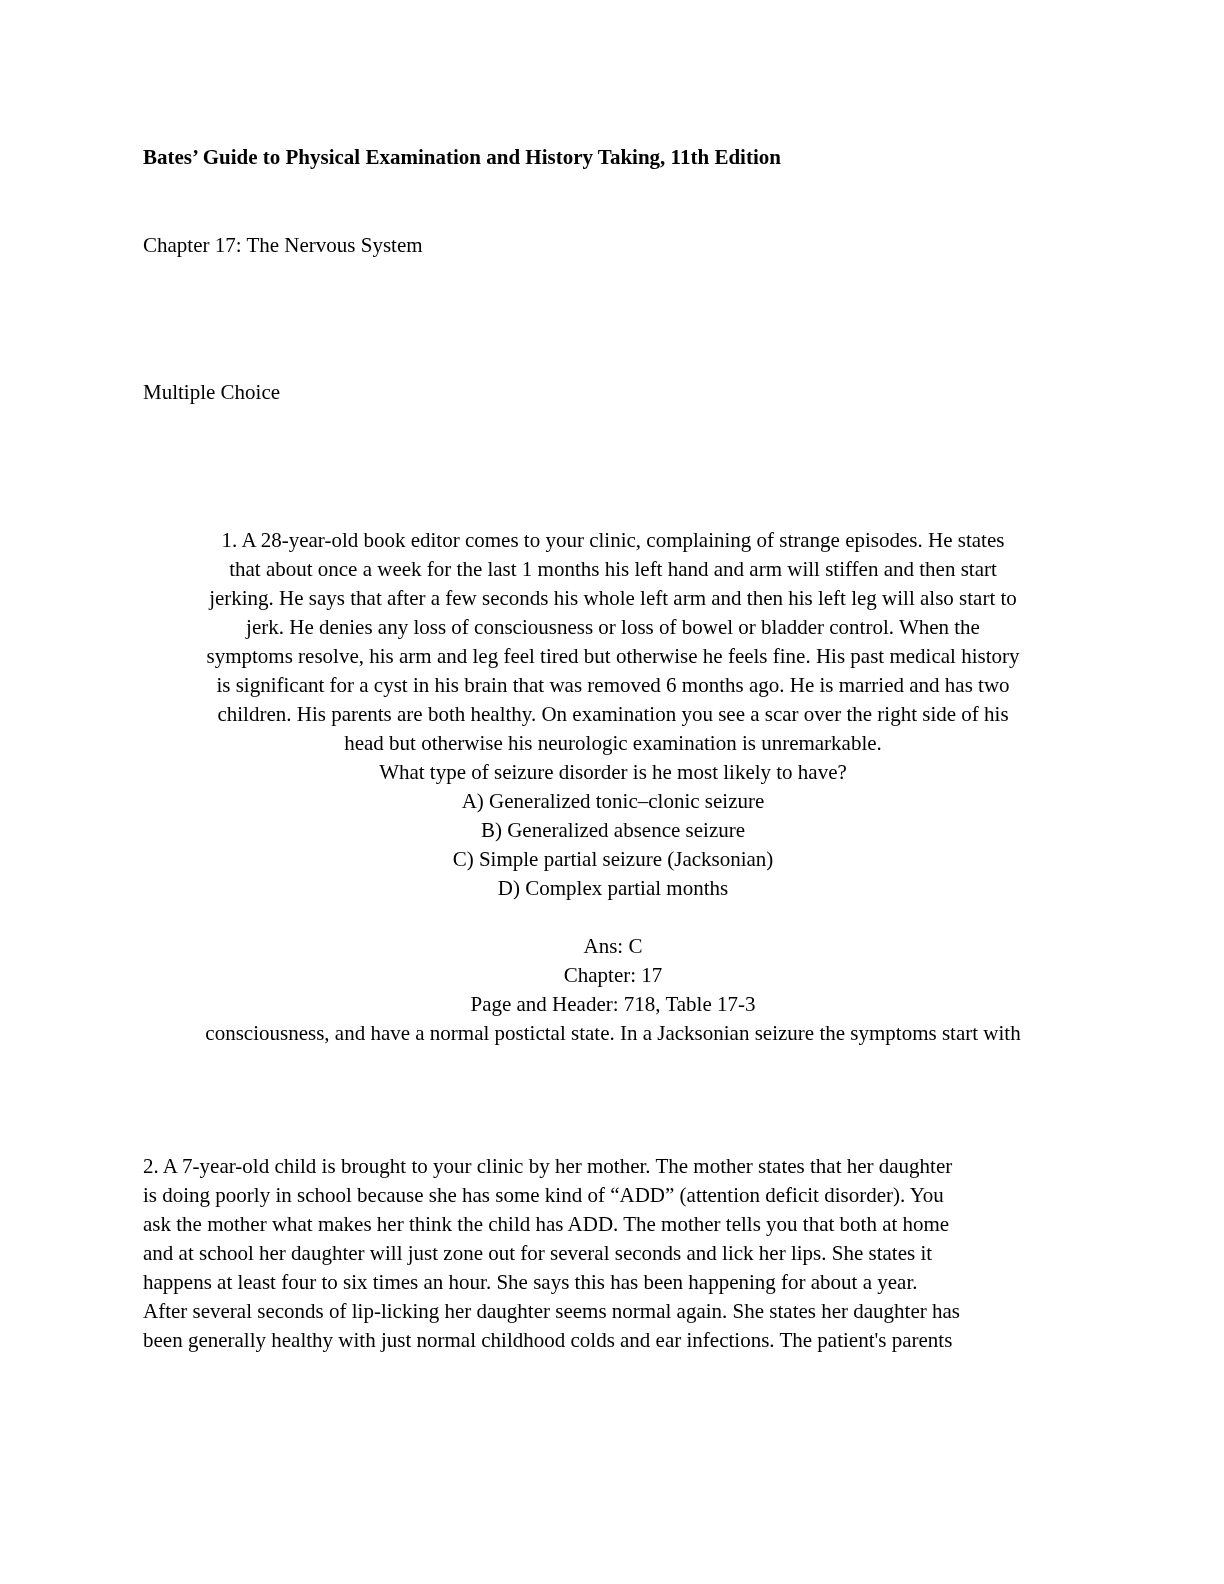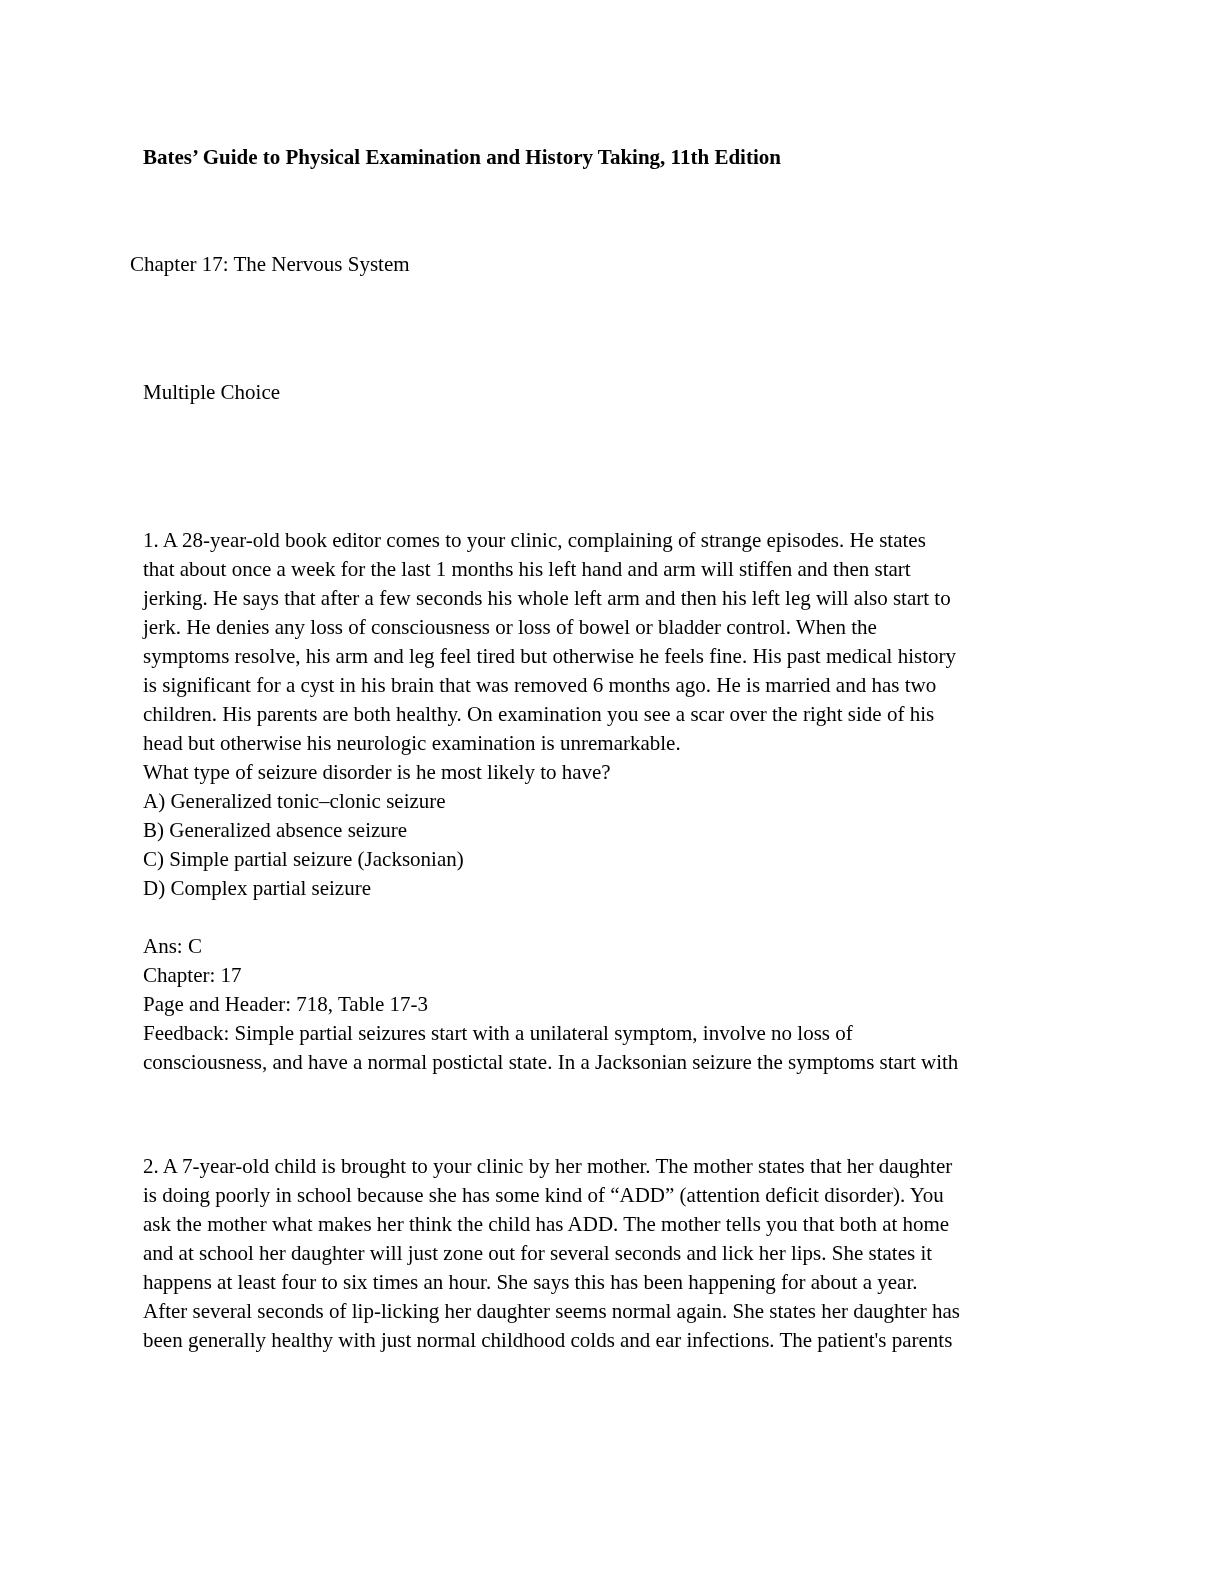--- a/index.html
+++ b/index.html
@@ -10,32 +10,32 @@
       overflow: hidden;
       font-family: "Liberation Serif", "DejaVu Serif", serif;
       color: #000000;
     }
     .page { position: absolute; left: 0; top: 0; width: 1224px; height: 1144px; }
     .title {
       position: absolute; left: 143px; top: 143px;
       font-size: 21px; font-weight: bold; line-height: 29px; white-space: nowrap;
     }
     .chapter {
-      position: absolute; left: 130px; top: 231px;
-      font-size: 21px; line-height: 29px; white-space: nowrap; margin-top: 19px;
+      position: absolute; left: 143px; top: 231px;
+      font-size: 21px; line-height: 29px; white-space: nowrap;
     }
     .section {
       position: absolute; left: 143px; top: 378px;
       font-size: 21px; line-height: 29px; white-space: nowrap;
     }
     .question {
       position: absolute; left: 143px; width: 940px;
       font-size: 21px; line-height: 29px;
     }
-    .q1 { top: 526px; }
+    .q1 { top: 526px; text-align: center; }
     .q2 { top: 1152px; }
     .line { display: block; white-space: nowrap; height: 29px; }
     .gap { display: block; height: 29px; }
   </style>
 </head>
 <body>
 
 <div class="page">
 
   <div class="title">Bates’ Guide to Physical Examination and History Taking, 11th Edition</div>
@@ -51,28 +51,27 @@
       <span class="line">symptoms resolve, his arm and leg feel tired but otherwise he feels fine. His past medical history</span>
       <span class="line">is significant for a cyst in his brain that was removed 6 months ago. He is married and has two</span>
       <span class="line">children. His parents are both healthy. On examination you see a scar over the right side of his</span>
       <span class="line">head but otherwise his neurologic examination is unremarkable.</span>
     </div>
     <span class="line">What type of seizure disorder is he most likely to have?</span>
     <div>
       <span class="line">A)  Generalized tonic–clonic seizure</span>
       <span class="line">B)  Generalized absence seizure</span>
       <span class="line">C)  Simple partial seizure (Jacksonian)</span>
-      <span class="line">D)  Complex partial seizure</span>
+      <span class="line">D)  Complex partial months</span>
     </div>
     <span class="gap"></span>
     <span class="line">Ans:  C</span>
     <span class="line">Chapter:  17</span>
     <span class="line">Page and Header:  718, Table 17-3</span>
     <div>
-      <span class="line">Feedback:  Simple partial seizures start with a unilateral symptom, involve no loss of</span>
       <span class="line">consciousness, and have a normal postictal state. In a Jacksonian seizure the symptoms start with</span>
     </div>
   </div>
 
   <div class="question q2">
     <div>
       <span class="line">2.  A 7-year-old child is brought to your clinic by her mother. The mother states that her daughter</span>
       <span class="line">is doing poorly in school because she has some kind of “ADD” (attention deficit disorder). You</span>
       <span class="line">ask the mother what makes her think the child has ADD. The mother tells you that both at home</span>
       <span class="line">and at school her daughter will just zone out for several seconds and lick her lips. She states it</span>

